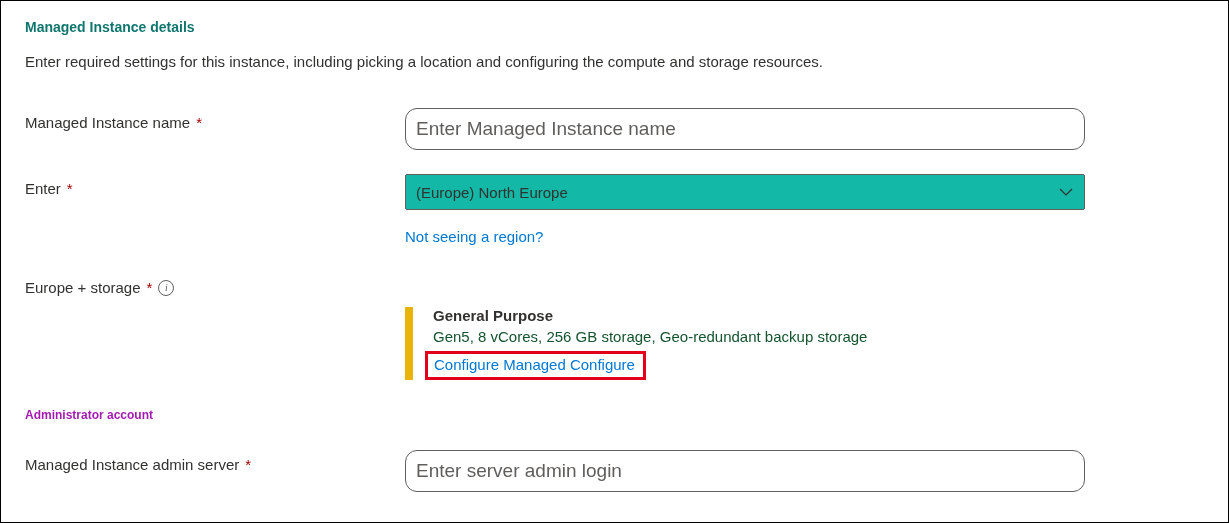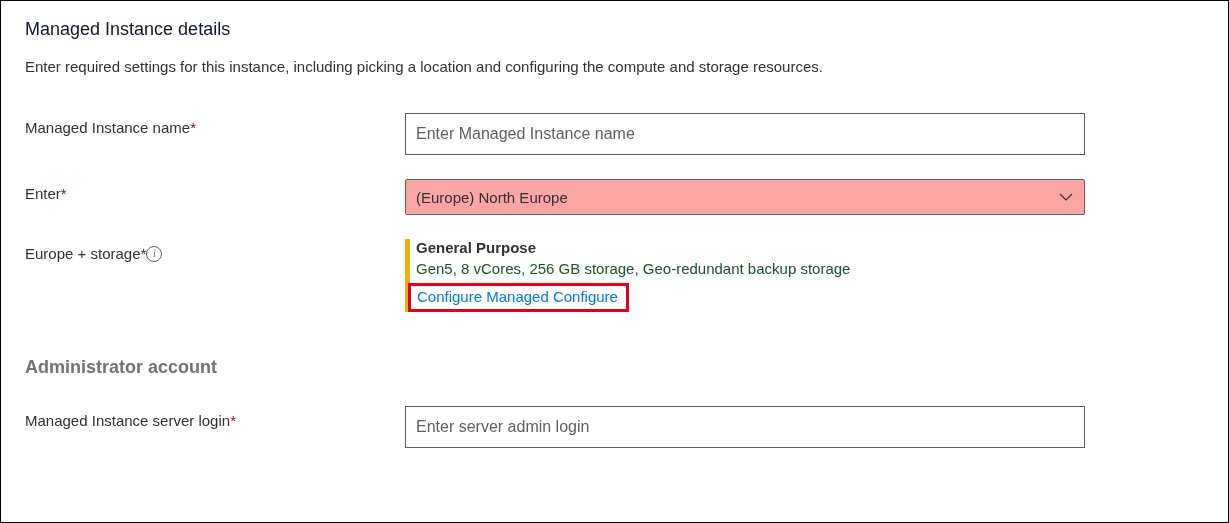--- a/index.html
+++ b/index.html
@@ -14,41 +14,42 @@
       background: #ffffff;
     }
     .panel {
       border: 1.5px solid #000;
       width: 1229px;
       height: 523px;
       padding: 18px 24px 0 24px;
       overflow: hidden;
     }
     .section-title {
-      font-size: 18px;
-      font-weight: 400;
-      color: #0f172a;
+      font-size: 14px;
+      font-weight: 700;
+      color: #0f766e;
       margin-bottom: 18px;
     }
     .section-desc {
       font-size: 15px;
       color: #323130;
       margin-bottom: 38px;
     }
     .form-row {
       display: flex;
       align-items: flex-start;
       margin-bottom: 24px;
     }
     .form-label-col {
       width: 380px;
       flex-shrink: 0;
       padding-top: 6px;
       display: flex;
       align-items: center;
+      gap: 6px;
     }
     .form-label {
       font-size: 15px;
       color: #323130;
     }
     .required {
       color: #a80000;
       font-size: 15px;
     }
     .info-icon {
@@ -67,42 +68,42 @@
     }
     .form-value-col {
       flex: 1;
       max-width: 680px;
     }
     .text-input {
       width: 100%;
       height: 36px;
       padding: 20px 10px;
       border: 1px solid #605e5c;
-      border-radius: 0;
-      font-size: 16px;
+      border-radius: 12px;
+      font-size: 19px;
       font-family: inherit;
       color: #323130;
     }
     .text-input::placeholder {
       color: #605e5c;
     }
     .select-wrap {
       position: relative;
       width: 100%;
     }
     .select-input {
       width: 100%;
       height: 36px;
       padding: 6px 36px 6px 10px;
       border: 1px solid #605e5c;
       border-radius: 2px;
       font-size: 15px;
       font-family: inherit;
       color: #323130;
-      background: #fca5a5;
+      background: #14b8a6;
       appearance: none;
       cursor: pointer;
       text-align: left;
     }
     .chevron {
       position: absolute;
       right: 12px;
       top: 50%;
       transform: translateY(-50%);
       pointer-events: none;
@@ -110,46 +111,47 @@
     .chevron svg {
       display: block;
     }
     .link {
       color: #0078d4;
       font-size: 15px;
       text-decoration: none;
       cursor: pointer;
     }
     .compute-block {
-      border-left: 5px solid #eab308;
-      padding-left: 6px;
+      border-left: 8px solid #eab308;
+      padding-left: 20px;
+      margin-top: 34px;
     }
     .compute-title {
       font-weight: 600;
       font-size: 15px;
       color: #323130;
       margin-bottom: 4px;
     }
     .compute-spec {
       font-size: 15px;
       color: #14532d;
       margin-bottom: 4px;
     }
     .highlight-box {
       display: inline-block;
       border: 3px solid #e3001b;
       padding: 2px 8px 4px 6px;
       margin-left: -8px;
       margin-top: 2px;
     }
     .section-title-2 {
-      font-size: 18px;
+      font-size: 12px;
       font-weight: 600;
-      color: #737373;
-      margin-top: 45px;
+      color: #a21caf;
+      margin-top: 28px;
       margin-bottom: 28px;
     }
   </style>
 </head>
 <body>
 
 <div class="panel">
 
   <div class="section-title">Managed Instance details</div>
 
@@ -175,20 +177,26 @@
         <button type="button" class="select-input">(Europe) North Europe</button>
         <span class="chevron">
           <svg width="14" height="8" viewBox="0 0 14 8">
               <path d="M1 1 L7 7 L13 1" stroke="#323130" stroke-width="1.2" fill="none"></path>
             </svg>
         </span>
       </div>
     </div>
   </div>
 
+  <div class="form-row" style="margin-top:-6px;margin-bottom:28px;">
+    <div class="form-label-col"></div>
+    <div class="form-value-col">
+      <a class="link">Not seeing a region?</a>
+    </div>
+  </div>
 
   <div class="form-row">
     <div class="form-label-col">
       <span class="form-label">Europe + storage</span>
       <span class="required">*</span>
       <span class="info-icon">i</span>
     </div>
     <div class="form-value-col">
       <div class="compute-block">
         <div class="compute-title">General Purpose</div>
@@ -197,21 +205,21 @@
           <a class="link">Configure Managed Configure</a>
         </div>
       </div>
     </div>
   </div>
 
   <div class="section-title-2">Administrator account</div>
 
   <div class="form-row" style="margin-bottom:0;">
     <div class="form-label-col">
-      <span class="form-label">Managed Instance server login</span>
+      <span class="form-label">Managed Instance admin server</span>
       <span class="required">*</span>
     </div>
     <div class="form-value-col">
       <input type="text" class="text-input" placeholder="Enter server admin login" style="">
     </div>
   </div>
 
 </div>
 
 </body></html>

